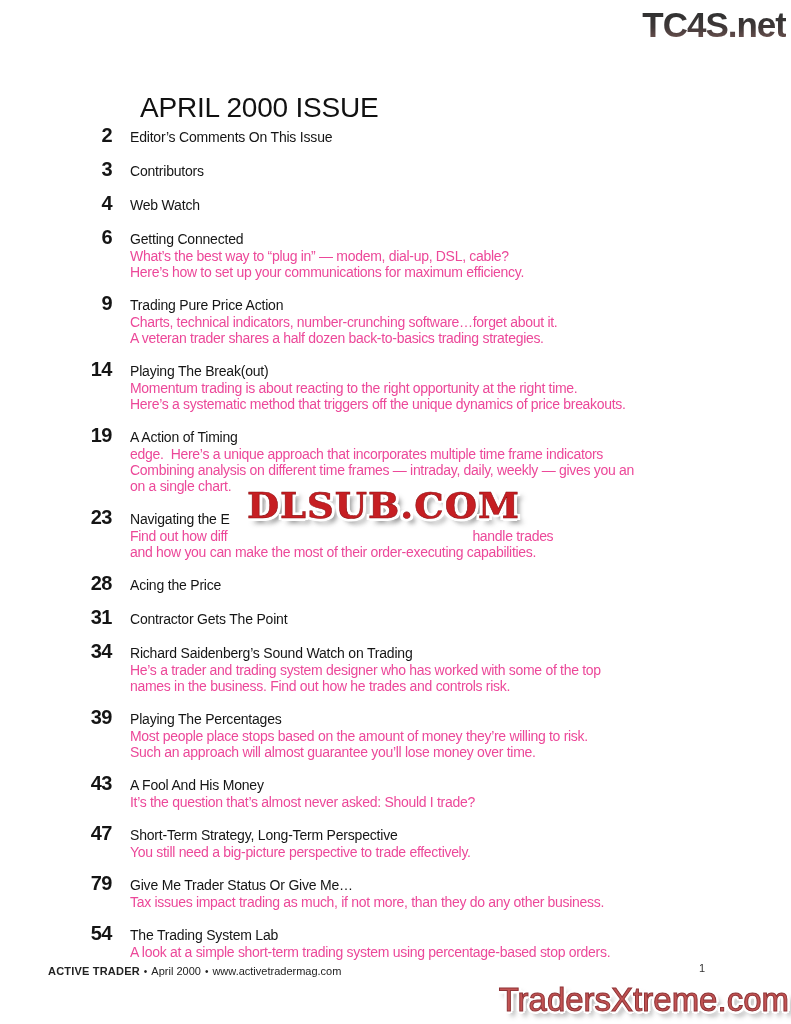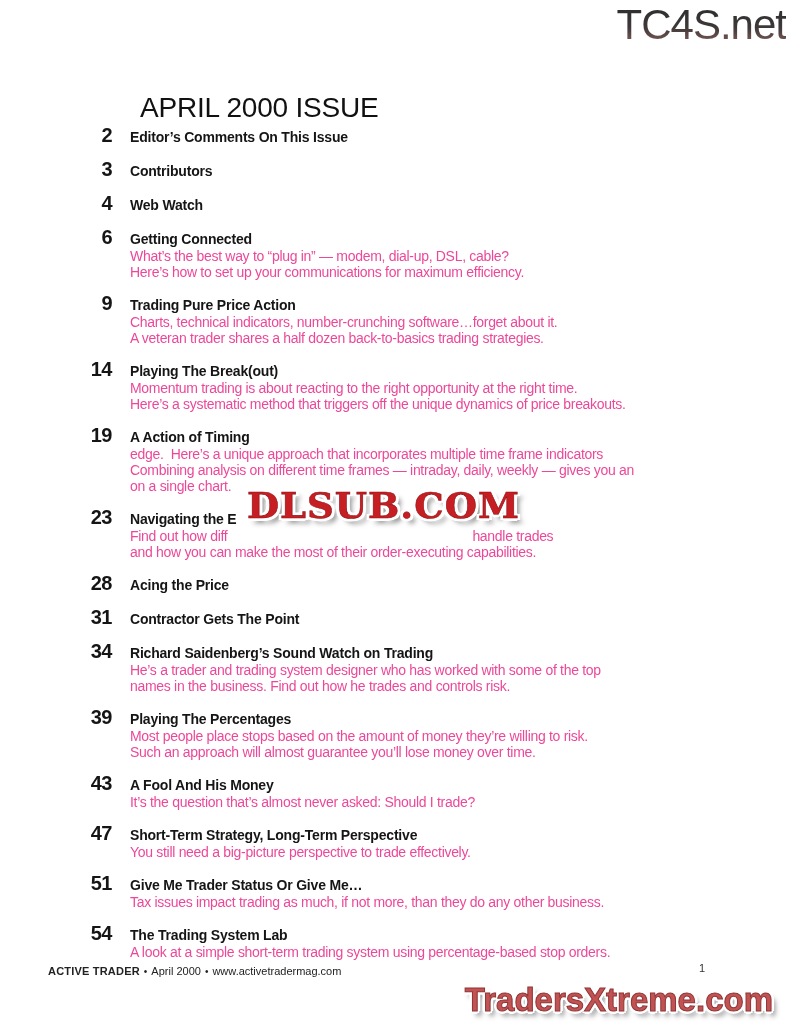--- a/index.html
+++ b/index.html
@@ -5,21 +5,21 @@
   html,body{margin:0;padding:0;}
   body{
     width:791px;height:1024px;background:#ffffff;position:relative;
     font-family:"Liberation Sans", sans-serif;color:#1c1c1c;overflow:hidden;
   }
   .page{position:absolute;inset:0;background:#ffffff;}
 
   
   .wm-top{
     position:absolute;top:1px;right:5px;
-    font-weight:normal;font-size:42px;line-height:48px;letter-spacing:-1px;
+    font-weight:bold;font-size:35px;line-height:48px;letter-spacing:-1px;
     color:#4a4040;
     text-align:center;
   }
   @supports ((-webkit-background-clip:text) or (background-clip:text)){
     .wm-top{
       background:linear-gradient(180deg,#313131 25%,#3f3838 55%,#775754 85%,#9b7472 100%);
       -webkit-background-clip:text;background-clip:text;color:transparent;
     }
   }
   .wm-mid{
@@ -29,22 +29,22 @@
     color:#c61e22;
     -webkit-text-stroke:0.6px #8c0f13;
     text-shadow:
       -3px 0 0 #ffffff, 3px 0 0 #ffffff, 0 -3px 0 #ffffff, 0 3px 0 #ffffff,
       -2px -2px 0 #ffffff, 2px -2px 0 #ffffff, -2px 2px 0 #ffffff, 2px 2px 0 #ffffff,
       -3px -2px 0 #ffffff, 3px -2px 0 #ffffff, -3px 2px 0 #ffffff, 3px 2px 0 #ffffff,
       5px 6px 5px rgba(110,110,110,0.8);
     transform:scaleY(0.97);
   }
   .wm-bottom{
-    position:absolute;right:18px;bottom:2px;
-    font-weight:bold;font-size:33px;line-height:44px;letter-spacing:0px;
+    position:absolute;right:2px;bottom:2px;
+    font-weight:normal;font-size:33px;line-height:44px;letter-spacing:0px;
     color:#c25353;
     -webkit-text-stroke:1px #8e3336;
     text-shadow:
       -3px 0 0 #ffffff, 3px 0 0 #ffffff, 0 -3px 0 #ffffff, 0 3px 0 #ffffff,
       -2px -2px 0 #ffffff, 2px -2px 0 #ffffff, -2px 2px 0 #ffffff, 2px 2px 0 #ffffff,
       4px 5px 5px rgba(120,120,120,0.85);
   }
 
   
   .heading{
@@ -54,21 +54,21 @@
 
   
   .toc{position:absolute;left:48px;top:127px;width:690px;}
   .entry{display:flex;align-items:baseline;margin-bottom:15px;}
   .num{
     width:82px;flex:0 0 82px;text-align:right;padding-right:18px;box-sizing:border-box;
     font-weight:bold;font-size:20px;line-height:17px;color:#151515;letter-spacing:-0.5px;
   }
   .entry-body{flex:1 1 auto;}
   .title{
-    font-weight:bold;font-size:14px;line-height:17px;letter-spacing:-0.2px;color:#151515;
+    font-weight:normal;font-size:14px;line-height:17px;letter-spacing:-0.2px;color:#151515;
   }
   .desc{
     font-size:14px;line-height:16px;letter-spacing:-0.3px;color:#ec4899;
   }
   .desc-gap{display:inline-block;width:245px;}
 
   
   .footer-left{
     position:absolute;left:48px;top:965px;
     font-size:11px;letter-spacing:0;color:#222;
@@ -185,21 +185,21 @@
         </div>
       </div>
       <div class="entry">
         <div class="num">47</div>
         <div class="entry-body">
           <div class="title">Short-Term Strategy, Long-Term Perspective</div>
           <div class="desc">You still need a big-picture perspective to trade effectively.</div>
         </div>
       </div>
       <div class="entry">
-        <div class="num">51</div>
+        <div class="num">79</div>
         <div class="entry-body">
           <div class="title">Give Me Trader Status Or Give Me…</div>
           <div class="desc">Tax issues impact trading as much, if not more, than they do any other business.</div>
         </div>
       </div>
       <div class="entry">
         <div class="num">54</div>
         <div class="entry-body">
           <div class="title">The Trading System Lab</div>
           <div class="desc">A look at a simple short-term trading system using percentage-based stop orders.</div>

